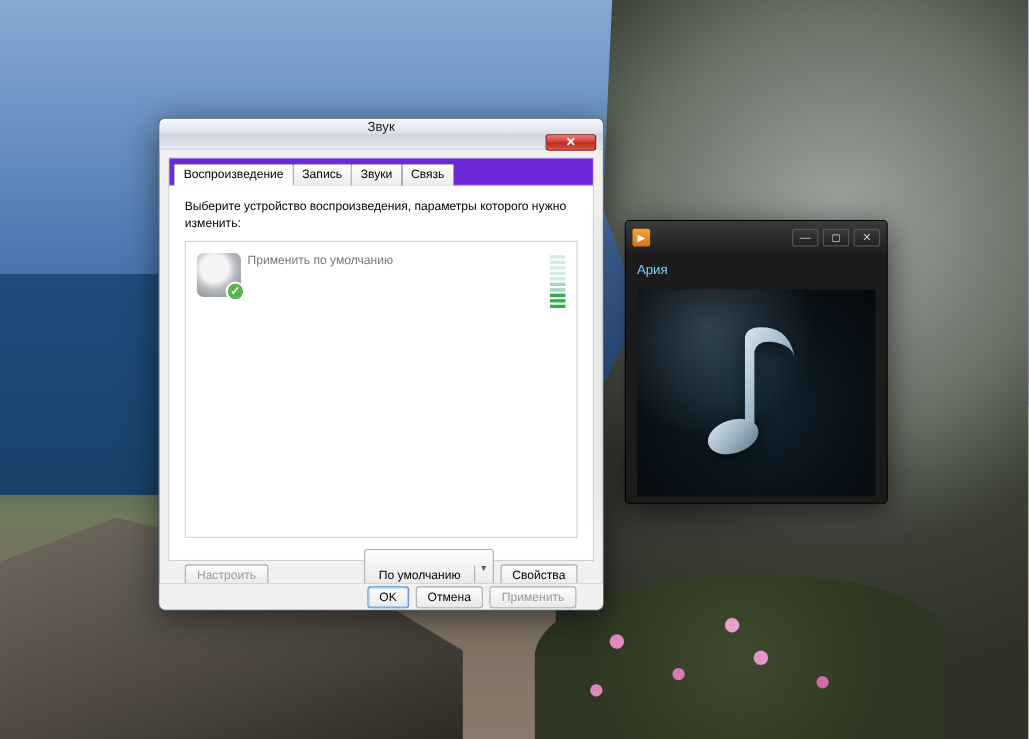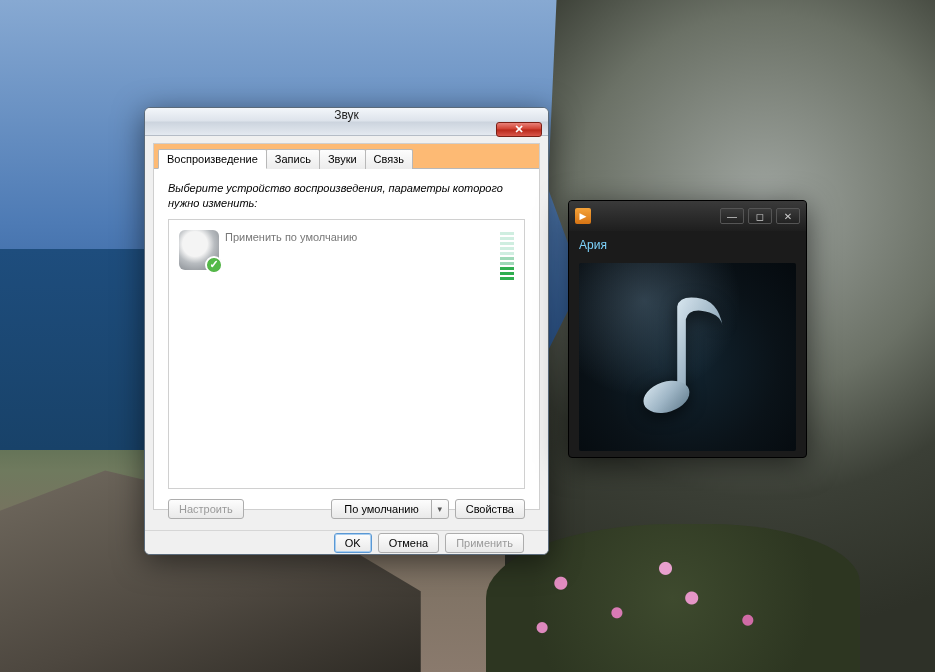--- a/index.html
+++ b/index.html
@@ -56,28 +56,28 @@
   }
   .dlg-title { font-size: 12px; color:#222; }
   .dlg-close { margin-left:auto; width:46px; height:18px; border-radius:3px;
     background: linear-gradient(180deg, #e98178 0%, #cf3e2f 48%, #b8281a 52%, #d9564a 100%);
     border: 1px solid #7a1f15; display:flex; align-items:center; justify-content:center;
     color:#fff; font-size:11px; font-weight:bold; cursor:pointer;
   }
   .dlg-body { position:absolute; left:8px; right:8px; top:35px; bottom:44px;
     background:#fff; border:1px solid #cfcfcf;
   }
-  .tabs { display:flex; padding: 4px 4px 0 4px; border-bottom:1px solid #b8b8b8; background:#fdba74; }
+  .tabs { display:flex; padding: 4px 4px 0 4px; border-bottom:1px solid #b8b8b8; background:#6d28d9; }
   .tab { font-size:11px; padding:3px 8px; border:1px solid #b8b8b8; border-bottom:none;
     background: linear-gradient(180deg,#fdfdfd,#ececec); margin-right:-1px; cursor:pointer;
     border-radius:2px 2px 0 0; position:relative; top:1px;
   }
   .tab.active { background:#fff; border-bottom:1px solid #fff; top:1px; z-index:2; }
   .tab-content { padding:12px 14px 10px 14px; }
-  .instr { font-size:11px; color:#000; line-height:1.35; margin-bottom:8px;font-style:italic; }
+  .instr { font-size:11px; color:#000; line-height:1.35; margin-bottom:8px; }
   .dev-list { border:1px solid #d0d0d0; height:270px; padding:6px; background:#fff; }
   .dev-item { display:flex; align-items:flex-start; padding:4px; }
   .dev-icon { width:40px; height:40px; position:relative; margin-right:6px;
     background: radial-gradient(circle at 40% 35%, #f4f4f4 0 35%, #b8bcc0 55%, #7b8086 100%);
     border-radius:6px;
   }
   .dev-check { position:absolute; right:-4px; bottom:-4px; width:18px; height:18px;
     background: radial-gradient(circle, #54b948 0 60%, #2f8a23 100%);
     border:2px solid #fff; border-radius:50%; display:flex; align-items:center; justify-content:center;
     color:#fff; font-size:11px; font-weight:bold;
@@ -89,21 +89,21 @@
   .vu div { height:3px; background:#cfeee0; }
   .vu .on  { background:#2fae4f; }
   .vu .mid { background:#9fd9b8; }
 
   .dev-buttons { display:flex; gap:6px; margin-top:10px; align-items:flex-end; }
   .spacer { flex:1; }
   .btn, .split-btn { font-size:11px; padding:3px 10px; border:1px solid #adadad;
     background: linear-gradient(180deg,#fdfdfd,#e9e9e9); border-radius:3px; cursor:pointer; }
   .btn.disabled { color:#9a9a9a; }
   .split-btn { display:flex; align-items:center; padding:0; }
-  .split-main { padding:3px 12px; border-right:1px solid #adadad; }
+  .split-main { padding:3px 12px; border-right:1px solid #adadad;margin-top:14px; }
   .split-arrow { width:16px; display:flex; align-items:center; justify-content:center; color:#555; font-size:9px; }
 
   .dlg-footer { position:absolute; left:0; right:0; bottom:0; height:24px;
     display:flex; align-items:center; justify-content:flex-end; gap:6px; padding:0 24px;
     background:#f0f0f0; border-top:1px solid #d6d6d6; border-radius:0 0 5px 5px;
   }
   .dlg-footer .btn.primary { border-color:#5a98d4; box-shadow:0 0 0 1px #a7cdf0 inset; }
 
   
   .wmp {

